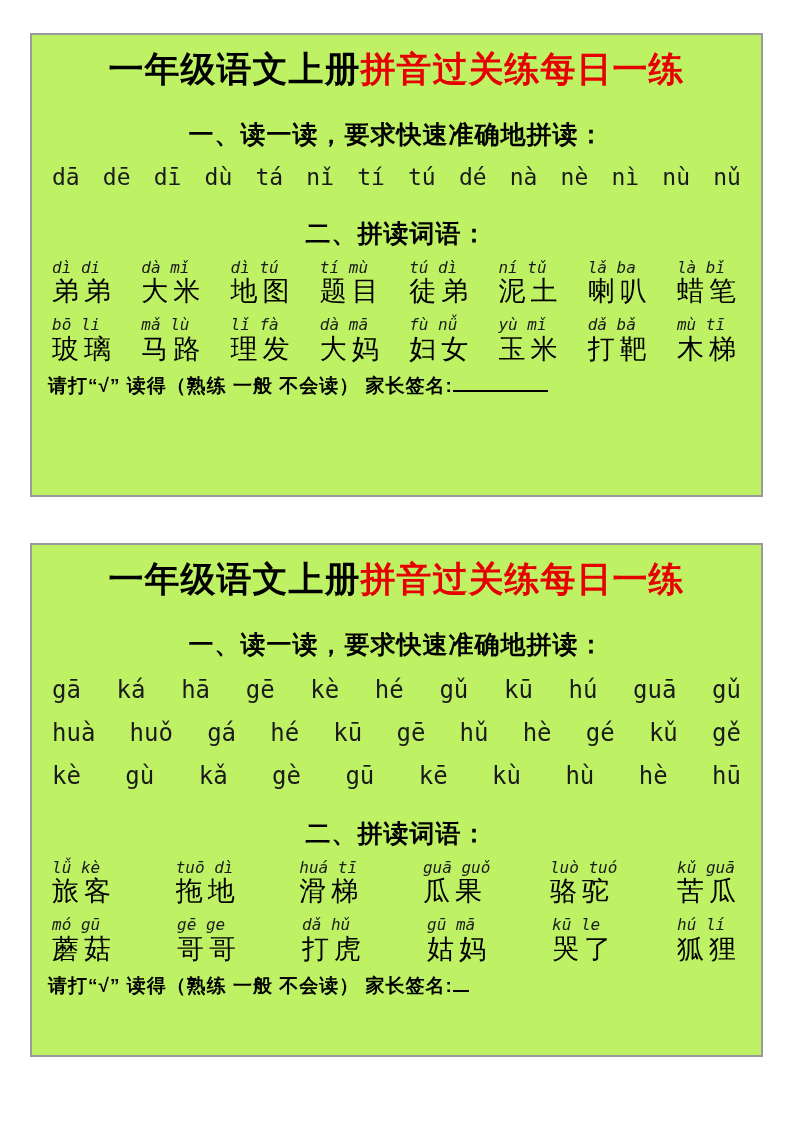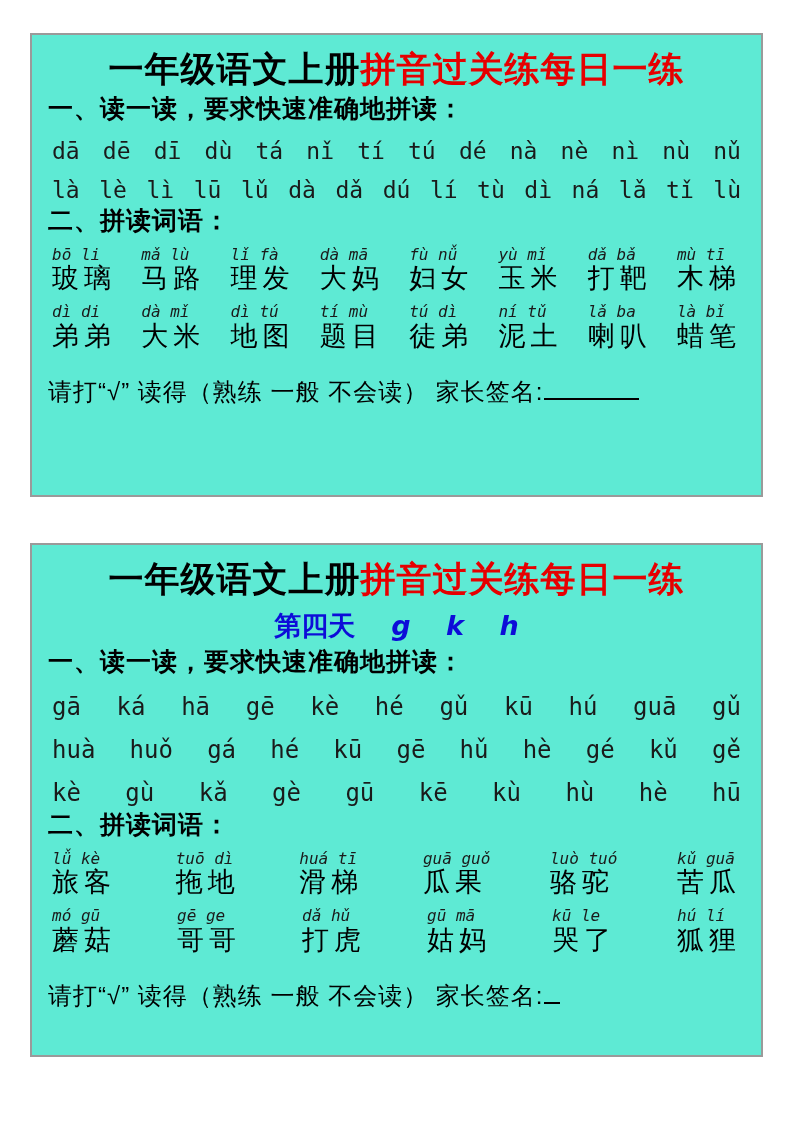--- a/index.html
+++ b/index.html
@@ -2,53 +2,53 @@
 <html><head>
 <meta charset="utf-8">
 <style>
   html,body{margin:0;padding:0;}
   body{
     width:793px;height:1122px;background:#ffffff;
     font-family:"Liberation Sans",sans-serif;color:#000;
     overflow:hidden;
   }
   .sheet{
-    box-sizing:border-box;width:733px;margin-left:30px;background:#5eead4;
+    box-sizing:border-box;width:733px;margin-left:30px;background:#bef264;
     border:2px solid #9a9a9a;padding:8px 16px 6px 16px;
   }
   .sheet-1{margin-top:33px;height:464px;}
   .sheet-2{margin-top:46px;height:514px;}
   .title{
     text-align:center;font-weight:bold;font-size:35px;line-height:1.25;
     letter-spacing:1px;white-space:nowrap;margin-top:4px;
   }
   .title .red{color:#e60000;}
   .day{
     text-align:center;font-weight:bold;font-size:27px;color:#0d0dd8;
     margin-top:7px;white-space:nowrap;
   }
   .day .letters{
     font-style:italic;margin-left:36px;word-spacing:26px;
     font-family:"DejaVu Sans",sans-serif;
   }
-  .sec{font-weight:bold;font-size:25px;margin-top:1px;letter-spacing:1px;}
+  .sec{font-weight:bold;font-size:25px;margin-top:27px;letter-spacing:1px;text-align:center;}
   .prow{
     display:flex;justify-content:space-between;align-items:baseline;
     font-family:"DejaVu Sans Mono",monospace;
     font-size:23px;margin-top:13px;padding:0 4px;color:#1a1a1a;
   }
   .sheet-2 .prow{font-size:24px;margin-top:15px;text-align:center;}
   .wrow{display:flex;justify-content:space-between;margin-top:9px;padding:0 4px;}
   .word{text-align:left;}
   .word .py{
     font-style:italic;font-family:"DejaVu Sans Mono",monospace;
     font-size:16px;line-height:1.1;color:#1a1a1a;white-space:nowrap;
   }
   .word .hz{font-size:27px;line-height:1.15;letter-spacing:5px;white-space:nowrap;}
-  .footer{font-weight:normal;font-size:24px;margin-top:24px;white-space:nowrap;letter-spacing:1px;}
+  .footer{font-weight:bold;font-size:19px;margin-top:8px;white-space:nowrap;letter-spacing:1px;}
   .sig{display:inline-block;border-bottom:2px solid #000;height:0.9em;}
   .sig-long{width:95px;}
   .sig-short{width:16px;}
 </style>
 </head>
 <body>
 
 <div class="sheet sheet-1">
   <div class="title">
     <span>一年级语文上册</span><span class="red">拼音过关练每日一练</span>
@@ -63,38 +63,55 @@
       <span>nǐ</span>
       <span>tí</span>
       <span>tú</span>
       <span>dé</span>
       <span>nà</span>
       <span>nè</span>
       <span>nì</span>
       <span>nù</span>
       <span>nǔ</span>
     </div>
-  <div class="prow">
-      <span>là</span>
-      <span>lè</span>
-      <span>lì</span>
-      <span>lū</span>
-      <span>lǔ</span>
-      <span>dà</span>
-      <span>dǎ</span>
-      <span>dú</span>
-      <span>lí</span>
-      <span>tù</span>
-      <span>dì</span>
-      <span>ná</span>
-      <span>lǎ</span>
-      <span>tǐ</span>
-      <span>lù</span>
-    </div>
   <div class="sec">二、拼读词语：</div>
+  <div class="wrow">
+      <div class="word">
+        <div class="py">dì di</div>
+        <div class="hz">弟弟</div>
+      </div>
+      <div class="word">
+        <div class="py">dà mǐ</div>
+        <div class="hz">大米</div>
+      </div>
+      <div class="word">
+        <div class="py">dì tú</div>
+        <div class="hz">地图</div>
+      </div>
+      <div class="word">
+        <div class="py">tí mù</div>
+        <div class="hz">题目</div>
+      </div>
+      <div class="word">
+        <div class="py">tú dì</div>
+        <div class="hz">徒弟</div>
+      </div>
+      <div class="word">
+        <div class="py">ní tǔ</div>
+        <div class="hz">泥土</div>
+      </div>
+      <div class="word">
+        <div class="py">lǎ ba</div>
+        <div class="hz">喇叭</div>
+      </div>
+      <div class="word">
+        <div class="py">là bǐ</div>
+        <div class="hz">蜡笔</div>
+      </div>
+    </div>
   <div class="wrow">
       <div class="word">
         <div class="py">bō li</div>
         <div class="hz">玻璃</div>
       </div>
       <div class="word">
         <div class="py">mǎ lù</div>
         <div class="hz">马路</div>
       </div>
       <div class="word">
@@ -113,67 +130,30 @@
         <div class="py">yù mǐ</div>
         <div class="hz">玉米</div>
       </div>
       <div class="word">
         <div class="py">dǎ bǎ</div>
         <div class="hz">打靶</div>
       </div>
       <div class="word">
         <div class="py">mù tī</div>
         <div class="hz">木梯</div>
-      </div>
-    </div>
-  <div class="wrow">
-      <div class="word">
-        <div class="py">dì di</div>
-        <div class="hz">弟弟</div>
-      </div>
-      <div class="word">
-        <div class="py">dà mǐ</div>
-        <div class="hz">大米</div>
-      </div>
-      <div class="word">
-        <div class="py">dì tú</div>
-        <div class="hz">地图</div>
-      </div>
-      <div class="word">
-        <div class="py">tí mù</div>
-        <div class="hz">题目</div>
-      </div>
-      <div class="word">
-        <div class="py">tú dì</div>
-        <div class="hz">徒弟</div>
-      </div>
-      <div class="word">
-        <div class="py">ní tǔ</div>
-        <div class="hz">泥土</div>
-      </div>
-      <div class="word">
-        <div class="py">lǎ ba</div>
-        <div class="hz">喇叭</div>
-      </div>
-      <div class="word">
-        <div class="py">là bǐ</div>
-        <div class="hz">蜡笔</div>
       </div>
     </div>
   <div class="footer">
     <span>请打“√”  读得（熟练  一般  不会读）  家长签名:</span><span class="sig sig-long"></span>
   </div>
 </div>
 
 <div class="sheet sheet-2">
   <div class="title">
     <span>一年级语文上册</span><span class="red">拼音过关练每日一练</span>
-  </div>
-  <div class="day">
-    <span>第四天</span><span class="letters">g k h</span>
   </div>
   <div class="sec">一、读一读，要求快速准确地拼读：</div>
   <div class="prow">
       <span>gā</span>
       <span>ká</span>
       <span>hā</span>
       <span>gē</span>
       <span>kè</span>
       <span>hé</span>
       <span>gǔ</span>

